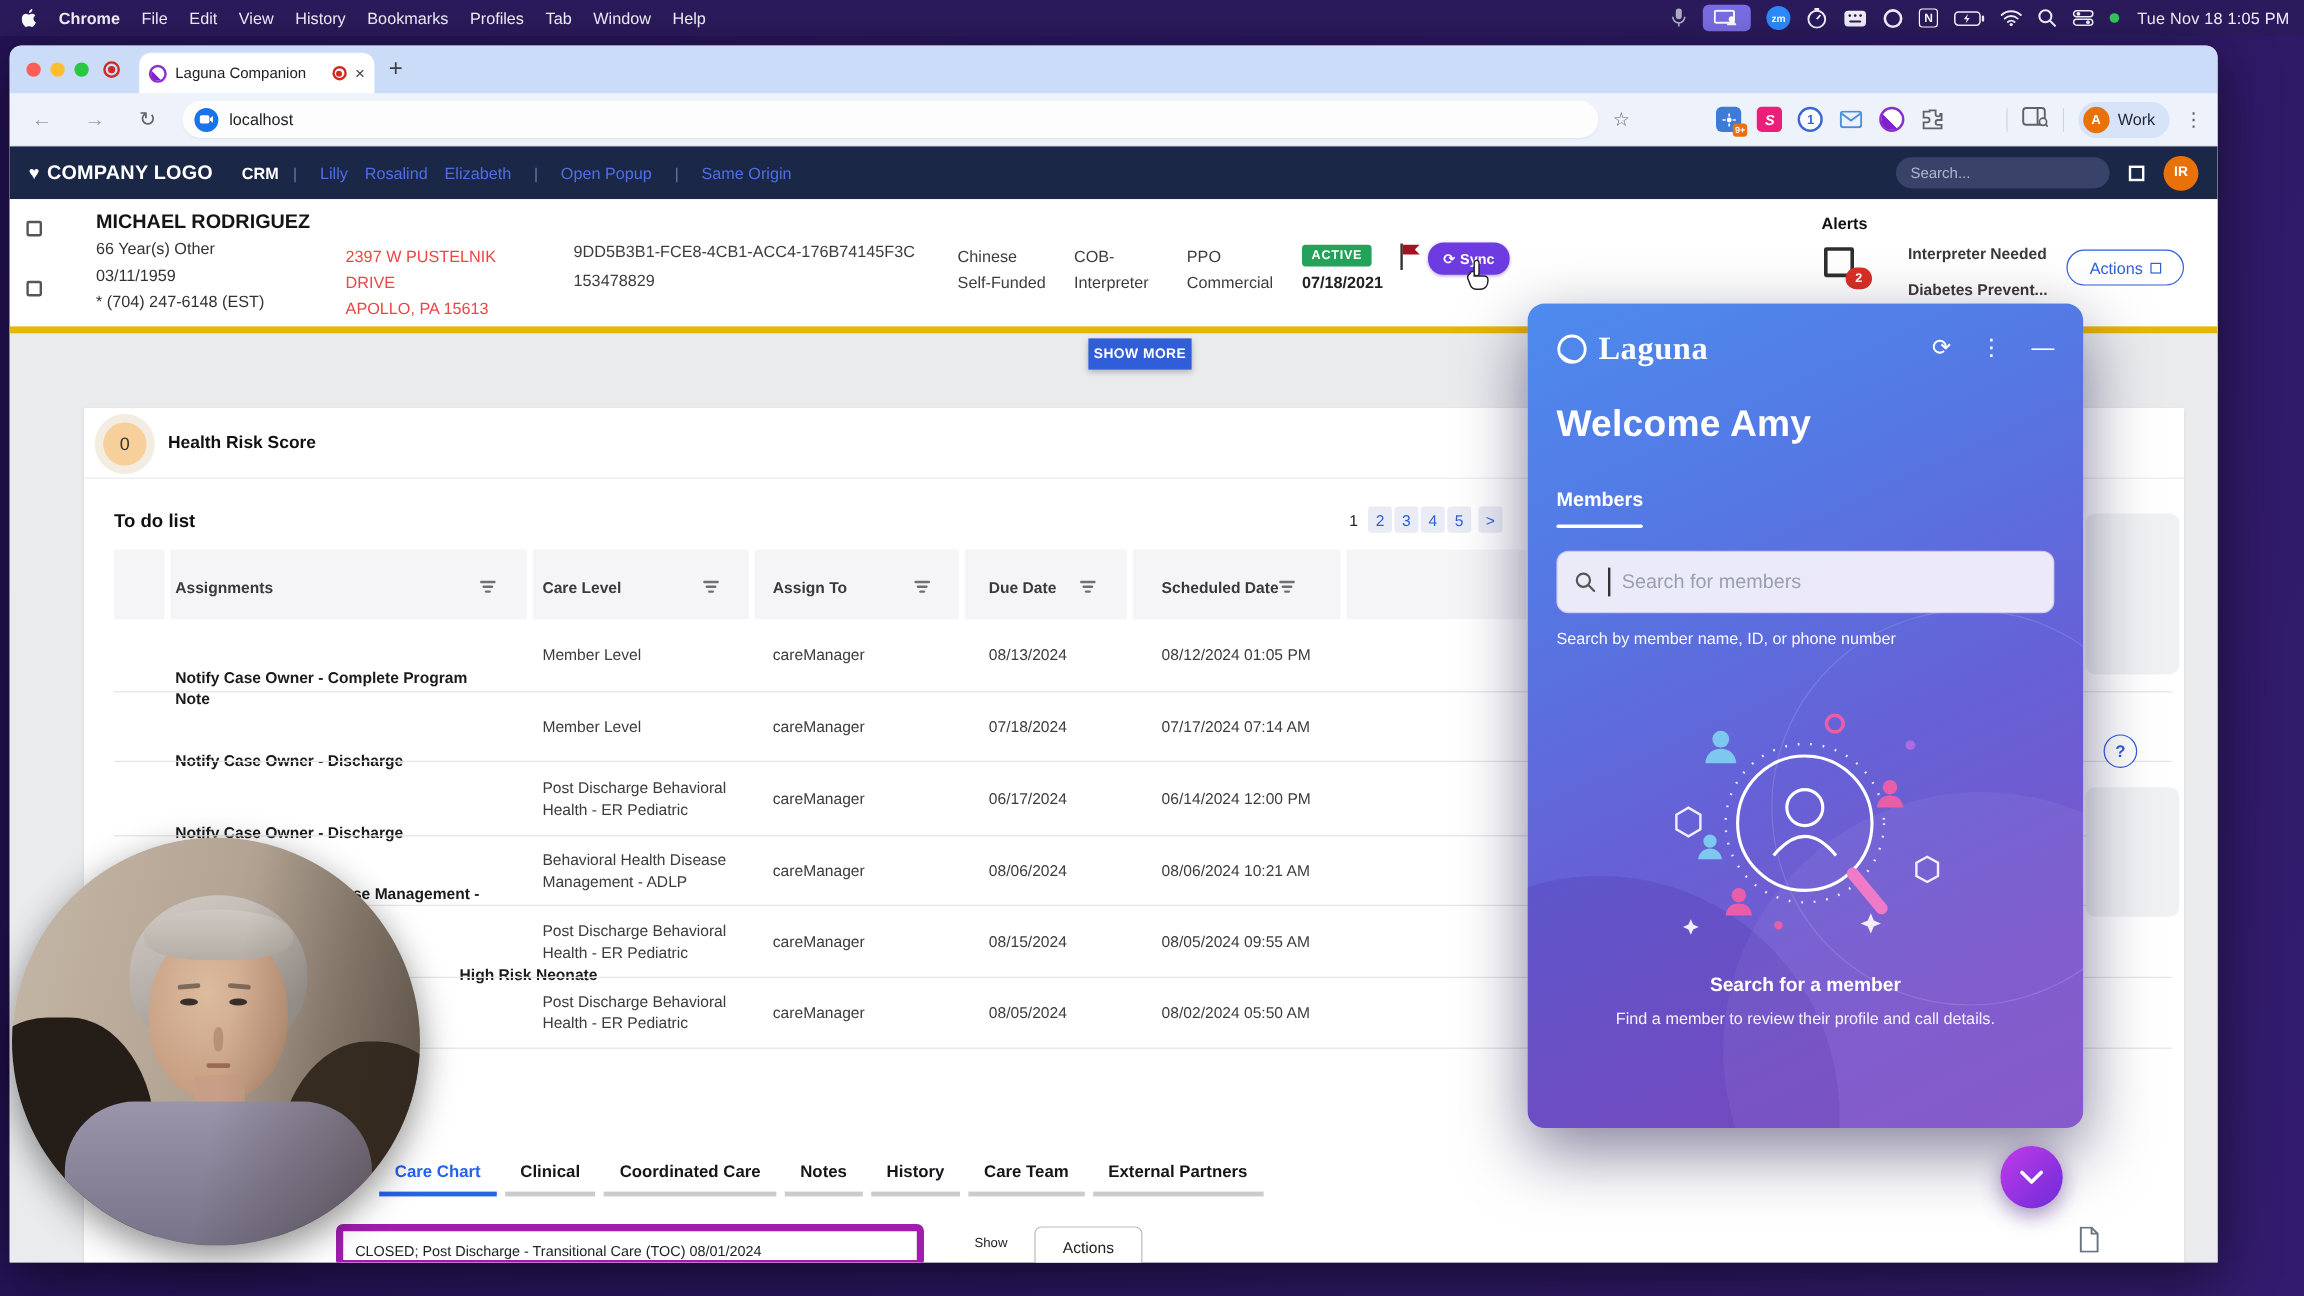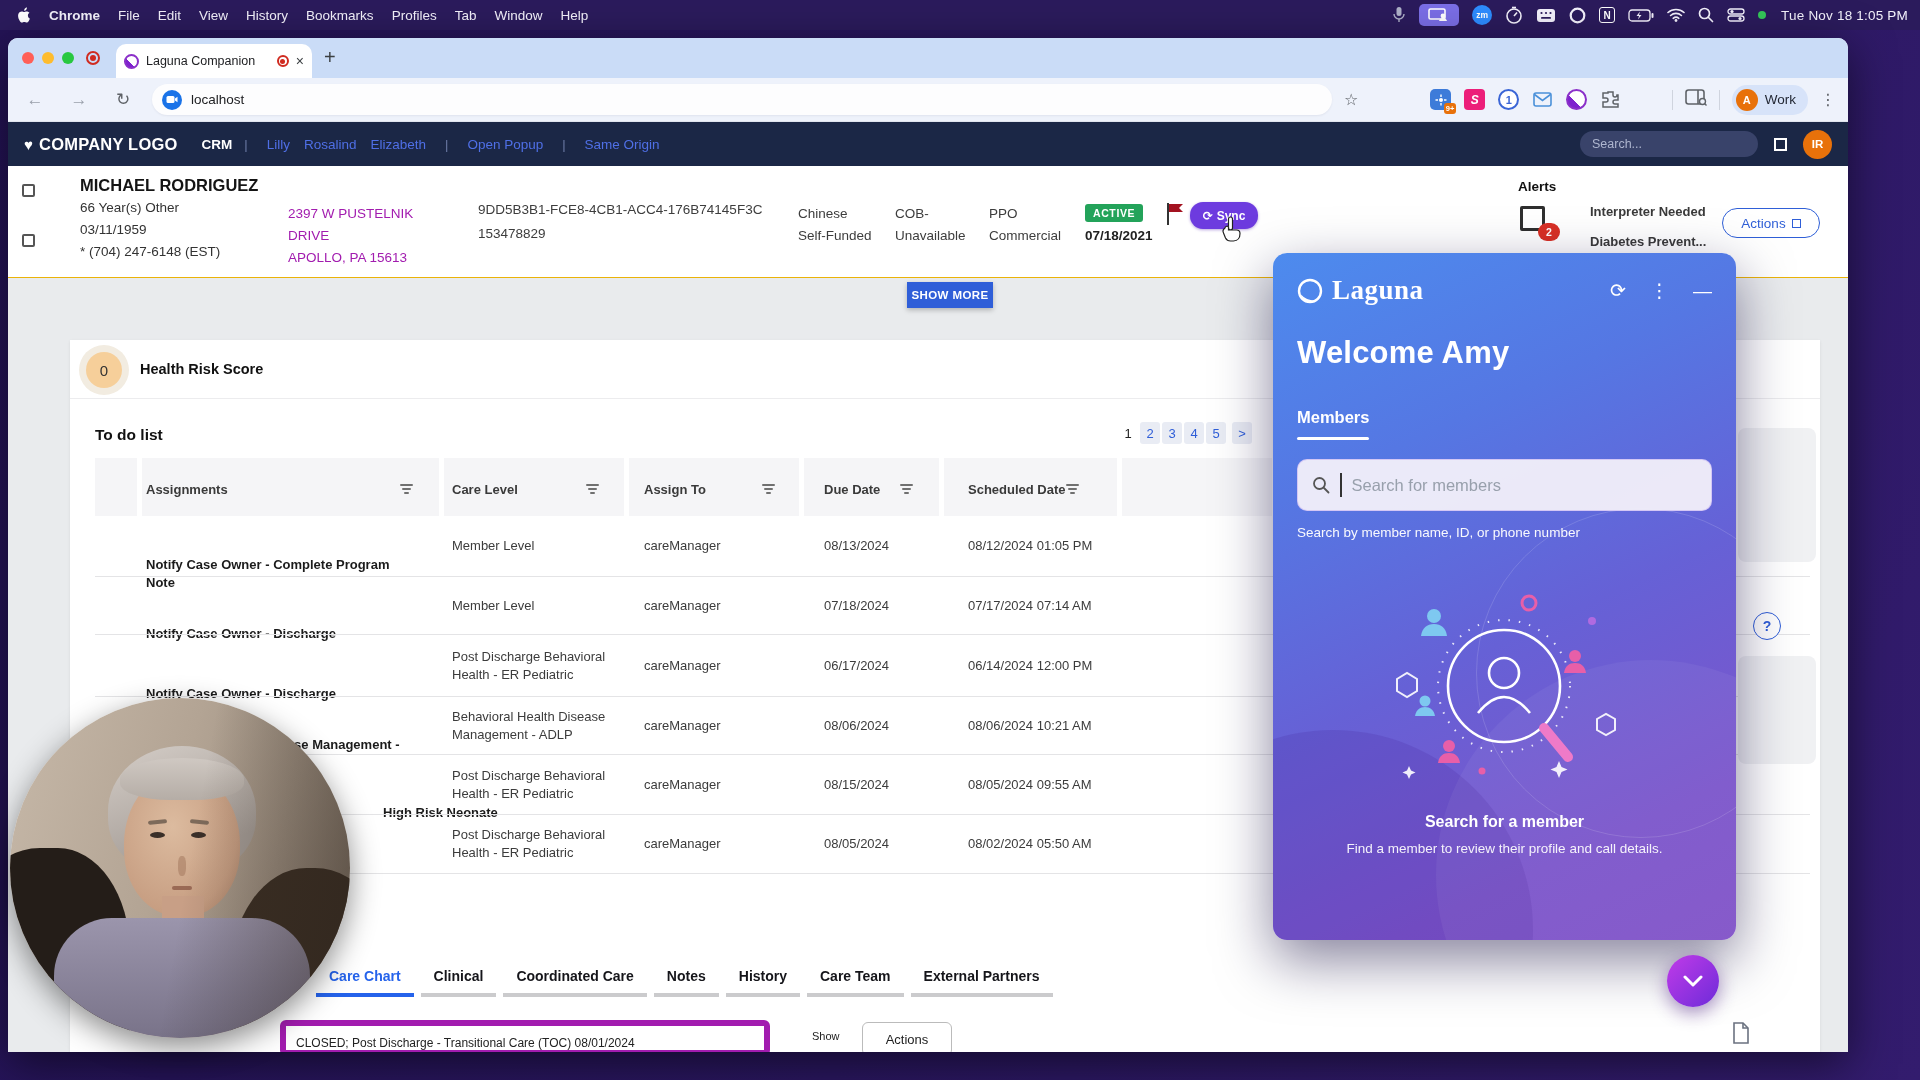--- a/index.html
+++ b/index.html
@@ -62,25 +62,25 @@
   .crm-app{margin-left:24px;font-size:13.5px;font-weight:bold;}
   .crm-sep{color:#6c7ba6;margin:0 12px;font-size:13px;}
   .crm-link{color:#4f6fe6;font-size:13.5px;margin:0 7px;text-decoration:none;}
   .crm-right{margin-left:auto;display:flex;align-items:center;}
   .crm-search{width:178px;height:26px;background:#39436a;border:none;border-radius:13px;color:#c6cde4;font-size:12.5px;padding:0 12px;outline:none;}
   .crm-search::placeholder{color:#aeb6cf;}
   .sq-ic{width:13px;height:13px;border:2px solid #fff;margin:0 16px;}
   .ir-av{width:29px;height:29px;border-radius:50%;background:#e8710a;color:#fff;font-size:11.5px;font-weight:bold;display:flex;align-items:center;justify-content:center;}
 
   
-  .banner{position:absolute;left:0;top:128px;right:0;height:112px;background:#fff;border-bottom:1px solid #eab308;}
+  .banner{position:absolute;left:0;top:128px;right:0;height:112px;background:#fff;border-bottom:6px solid #eab308;}
   .chk{position:absolute;width:13px;height:13px;border:2px solid #555;border-radius:2px;}
   .p-name{position:absolute;left:72px;top:10px;font-size:16.5px;font-weight:bold;color:#141414;}
   .p-line{position:absolute;left:72px;font-size:13.5px;color:#333;}
-  .p-addr{position:absolute;left:280px;font-size:13.5px;color:#a21caf;text-align:center;}
+  .p-addr{position:absolute;left:280px;font-size:13.5px;color:#ef4444;text-align:center;}
   .p-id{position:absolute;left:470px;font-size:13.5px;color:#3d3d3d;}
   .pair{position:absolute;font-size:13.5px;color:#3d3d3d;}
   .active-badge{position:absolute;left:1077px;top:38px;background:#23a35a;color:#fff;font-size:10.5px;font-weight:bold;letter-spacing:.6px;padding:3px 8px;border-radius:3px;}
   .active-date{position:absolute;left:1077px;top:62px;font-size:13.5px;font-weight:600;color:#222;}
   .flag{position:absolute;left:1157px;top:36px;}
   .sync-btn{position:absolute;left:1182px;top:36px;width:68px;height:27px;background:#6d3bdf;border-radius:13px;color:#fff;font-size:12px;font-weight:bold;display:flex;align-items:center;justify-content:center;gap:4px;box-shadow:0 1px 3px rgba(80,30,180,.4);}
   .hand-cursor{position:absolute;left:1212px;top:50px;z-index:3;}
   
   .al-title{position:absolute;left:1510px;top:13px;font-size:13.5px;font-weight:bold;color:#111;}
   .al-ic{position:absolute;left:1512px;top:40px;width:25px;height:25px;border:3px solid #2f2f2f;border-radius:2px;}
@@ -371,21 +371,21 @@
       <div class="p-line" style="top:56px;">03/11/1959</div>
       <div class="p-line" style="top:78px;">* (704) 247-6148  (EST)</div>
       <div class="p-addr" style="top:40px;">2397 W PUSTELNIK</div>
       <div class="p-addr" style="top:62px;">DRIVE</div>
       <div class="p-addr" style="top:84px;">APOLLO, PA 15613</div>
       <div class="p-id" style="top:36px;">9DD5B3B1-FCE8-4CB1-ACC4-176B74145F3C</div>
       <div class="p-id" style="top:60px;">153478829</div>
       <div class="pair" style="left:790px;top:40px;">Chinese</div>
       <div class="pair" style="left:790px;top:62px;">Self-Funded</div>
       <div class="pair" style="left:887px;top:40px;">COB-</div>
-      <div class="pair" style="left:887px;top:62px;">Unavailable</div>
+      <div class="pair" style="left:887px;top:62px;">Interpreter</div>
       <div class="pair" style="left:981px;top:40px;">PPO</div>
       <div class="pair" style="left:981px;top:62px;">Commercial</div>
       <span class="active-badge">ACTIVE</span>
       <span class="active-date">07/18/2021</span>
       <span class="flag"><svg width="20" height="24" viewBox="0 0 20 24">
             <line x1="3" y1="1" x2="3" y2="23" stroke="#333" stroke-width="2"></line>
             <path d="M4 2h14l-4 4 4 4H4z" fill="#a31220"></path>
           </svg></span>
       <span class="sync-btn">
           <span>⟳</span>

